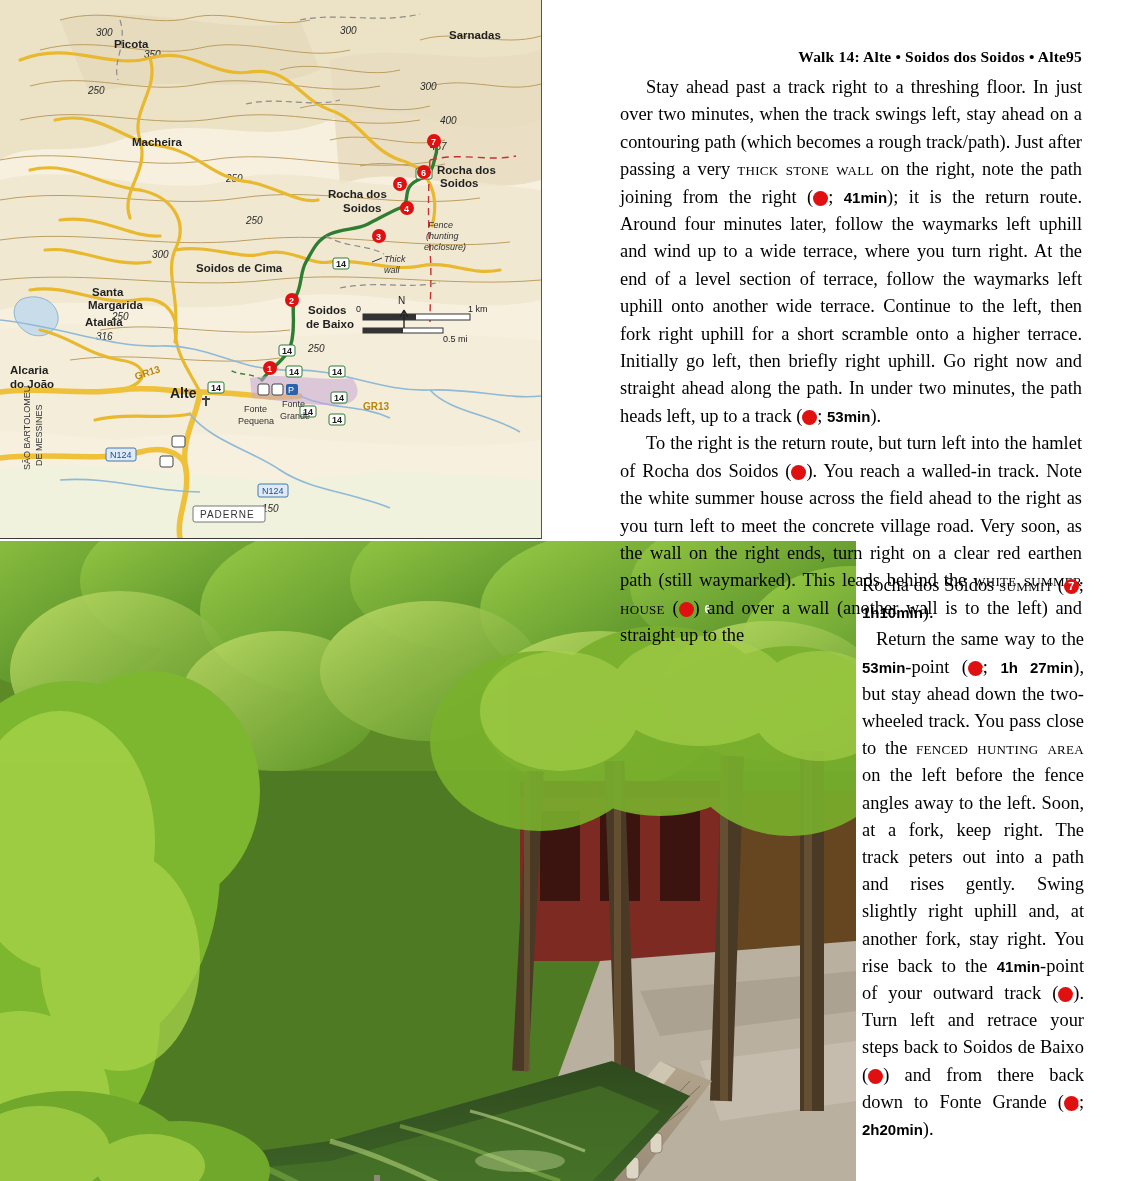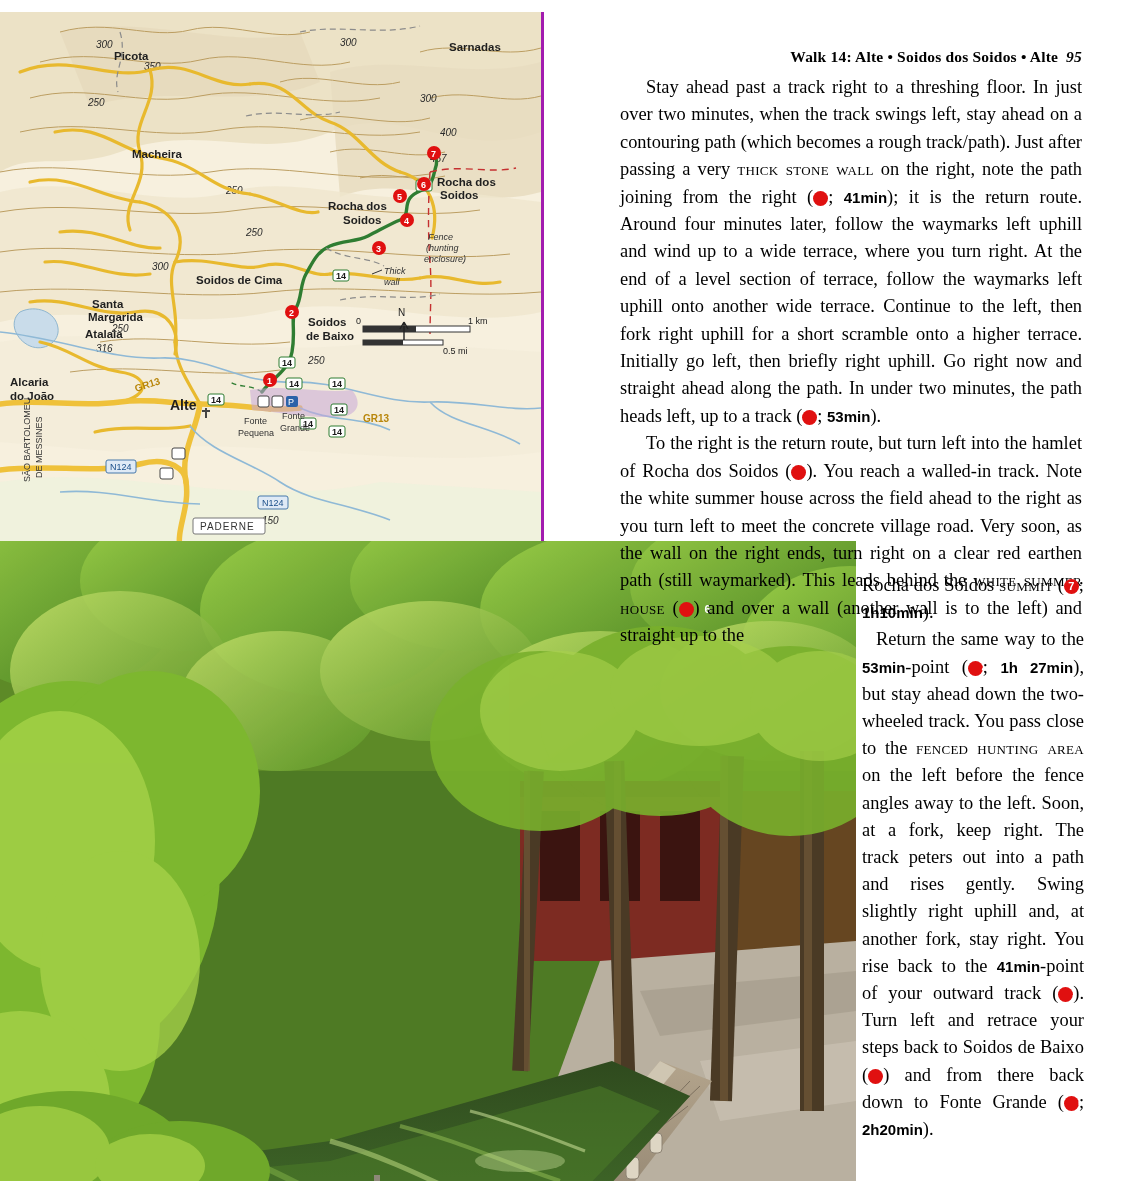--- a/index.html
+++ b/index.html
@@ -13,26 +13,26 @@
     height: 1181px;
     overflow: hidden;
     font-family: "Liberation Serif", serif;
     background: #ffffff;
   }
 
   
   .map-wrap {
     position: absolute;
     left: 0;
-    top: 12px;
+    top: 0;
     width: 541px;
     height: 538px;
     overflow: hidden;
     background: #f4ecd8;
-    border-right: 3px solid #a21caf;
+    border-right: 1px solid #a21caf;
     border-bottom: 1px solid #3a3a3a;
   }
   .map-svg { display: block; }
 
   
   .photo-wrap {
     position: absolute;
     left: 0;
     top: 541px;
     width: 856px;
@@ -52,21 +52,21 @@
     color: #000;
   }
   .running-head {
     font-size: 15.5px;
     font-weight: bold;
     text-align: right;
     letter-spacing: .2px;
     margin: 0 0 8px 0;
     white-space: nowrap;
   }
-  .running-head .pg { margin-left: 8px; font-style: italic; }
+  .running-head .pg { margin-left: 0; }
   p.body {
     margin: 0;
     font-size: 18.4px;
     line-height: 27.4px;
     text-align: justify;
     text-justify: inter-word;
     hyphens: auto;
   }
   p.body.indent { text-indent: 26px; }
 

